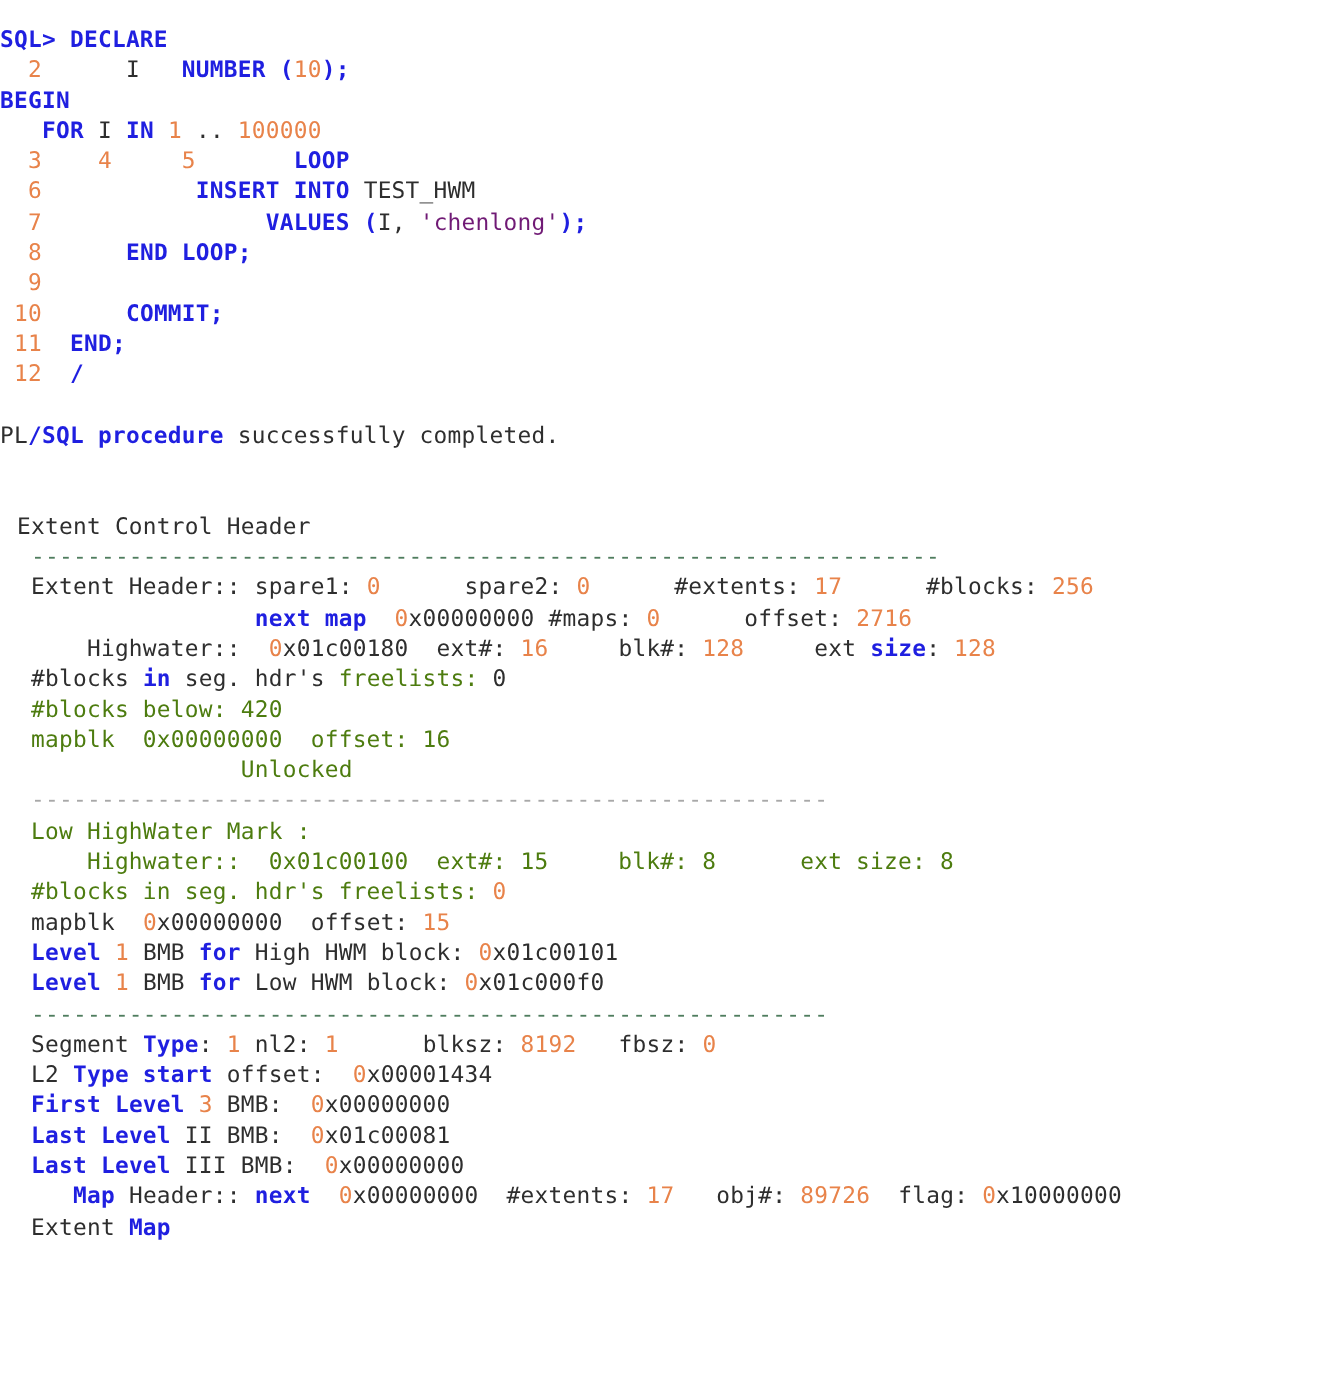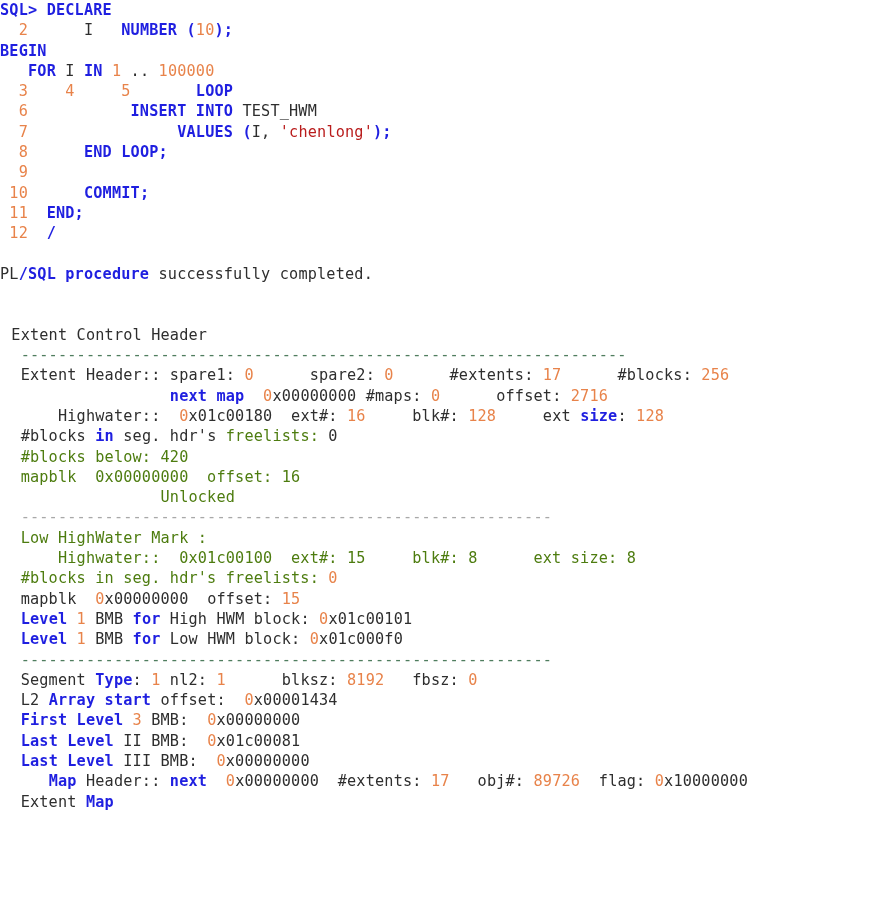--- a/index.html
+++ b/index.html
@@ -33,23 +33,23 @@
   }
   .blank { height: 20.3px; }
 
   
   .kw   { color: #1f1fe0; font-weight: bold; }   
   .num  { color: #e8834a; }                      
   .plain{ color: #2e2e2e; }                      
   .dim  { color: #4d7c0f; }
   .sep-green { color: #4f7d5e; }
   .sep-grey  { color: #a8a8a8; }
-  .str  { color: #b91c1c; }                      
+  .str  { color: #701a75; }                      
 
-  #code-block { margin-left: 0px; padding-top: 0; }
+  #code-block { margin-left: 0px; padding-top: 16px; }
   #dump-block { margin-left: 2px; }
 </style>
 </head>
 <body>
 
 <div id="terminal">
   <div id="code-block">
       <div class="line"><span class="kw">SQL&gt;</span><span class="plain"> </span><span class="kw">DECLARE</span></div>
       <div class="line"><span class="plain">  </span><span class="num">2</span><span class="plain">      I   </span><span class="kw">NUMBER</span><span class="plain"> </span><span class="kw">(</span><span class="num">10</span><span class="kw">);</span></div>
       <div class="line"><span class="kw">BEGIN</span></div>
@@ -79,20 +79,20 @@
       <div class="line"><span class="dim">                 Unlocked</span></div>
       <div class="line"><span class="sep-grey">  ---------------------------------------------------------</span></div>
       <div class="line"><span class="dim">  Low HighWater Mark :</span></div>
       <div class="line"><span class="dim">      Highwater::  0x01c00100  ext#: 15     blk#: 8      ext size: 8</span></div>
       <div class="line"><span class="dim">  #blocks in seg. hdr's freelists: </span><span class="num">0</span></div>
       <div class="line"><span class="plain">  mapblk  </span><span class="num">0</span><span class="plain">x00000000  offset: </span><span class="num">15</span></div>
       <div class="line"><span class="plain">  </span><span class="kw">Level</span><span class="plain"> </span><span class="num">1</span><span class="plain"> BMB </span><span class="kw">for</span><span class="plain"> High HWM block: </span><span class="num">0</span><span class="plain">x01c00101</span></div>
       <div class="line"><span class="plain">  </span><span class="kw">Level</span><span class="plain"> </span><span class="num">1</span><span class="plain"> BMB </span><span class="kw">for</span><span class="plain"> Low HWM block: </span><span class="num">0</span><span class="plain">x01c000f0</span></div>
       <div class="line"><span class="sep-green">  ---------------------------------------------------------</span></div>
       <div class="line"><span class="plain">  Segment </span><span class="kw">Type</span><span class="plain">: </span><span class="num">1</span><span class="plain"> nl2: </span><span class="num">1</span><span class="plain">      blksz: </span><span class="num">8192</span><span class="plain">   fbsz: </span><span class="num">0</span></div>
-      <div class="line"><span class="plain">  L2 </span><span class="kw">Array start</span><span class="plain"> offset:  </span><span class="num">0</span><span class="plain">x00001434</span></div>
+      <div class="line"><span class="plain">  L2 </span><span class="kw">Type start</span><span class="plain"> offset:  </span><span class="num">0</span><span class="plain">x00001434</span></div>
       <div class="line"><span class="plain">  </span><span class="kw">First Level</span><span class="plain"> </span><span class="num">3</span><span class="plain"> BMB:  </span><span class="num">0</span><span class="plain">x00000000</span></div>
       <div class="line"><span class="plain">  </span><span class="kw">Last Level</span><span class="plain"> II BMB:  </span><span class="num">0</span><span class="plain">x01c00081</span></div>
       <div class="line"><span class="plain">  </span><span class="kw">Last Level</span><span class="plain"> III BMB:  </span><span class="num">0</span><span class="plain">x00000000</span></div>
       <div class="line"><span class="plain">     </span><span class="kw">Map</span><span class="plain"> Header:: </span><span class="kw">next</span><span class="plain">  </span><span class="num">0</span><span class="plain">x00000000</span><span class="plain">  #extents: </span><span class="num">17</span><span class="plain">   obj#: </span><span class="num">89726</span><span class="plain">  flag: </span><span class="num">0</span><span class="plain">x10000000</span></div>
       <div class="line"><span class="plain">  Extent </span><span class="kw">Map</span></div>
     </div>
 </div>
 
 </body></html>

